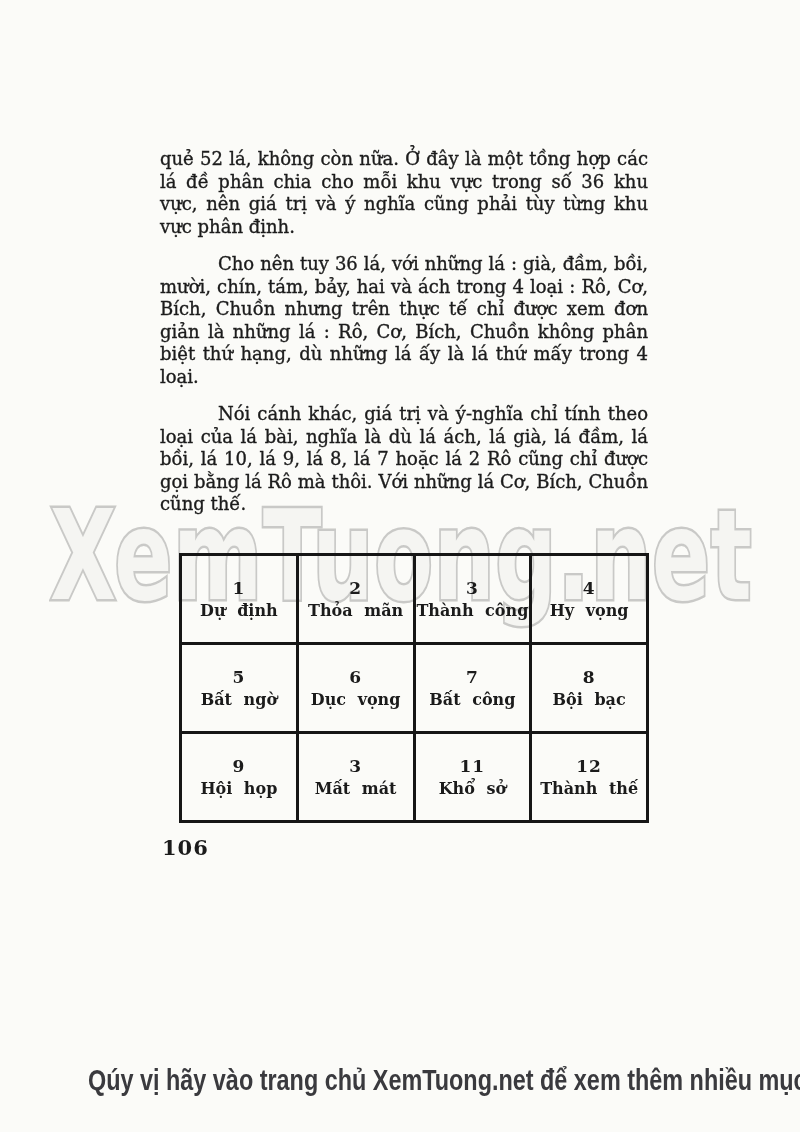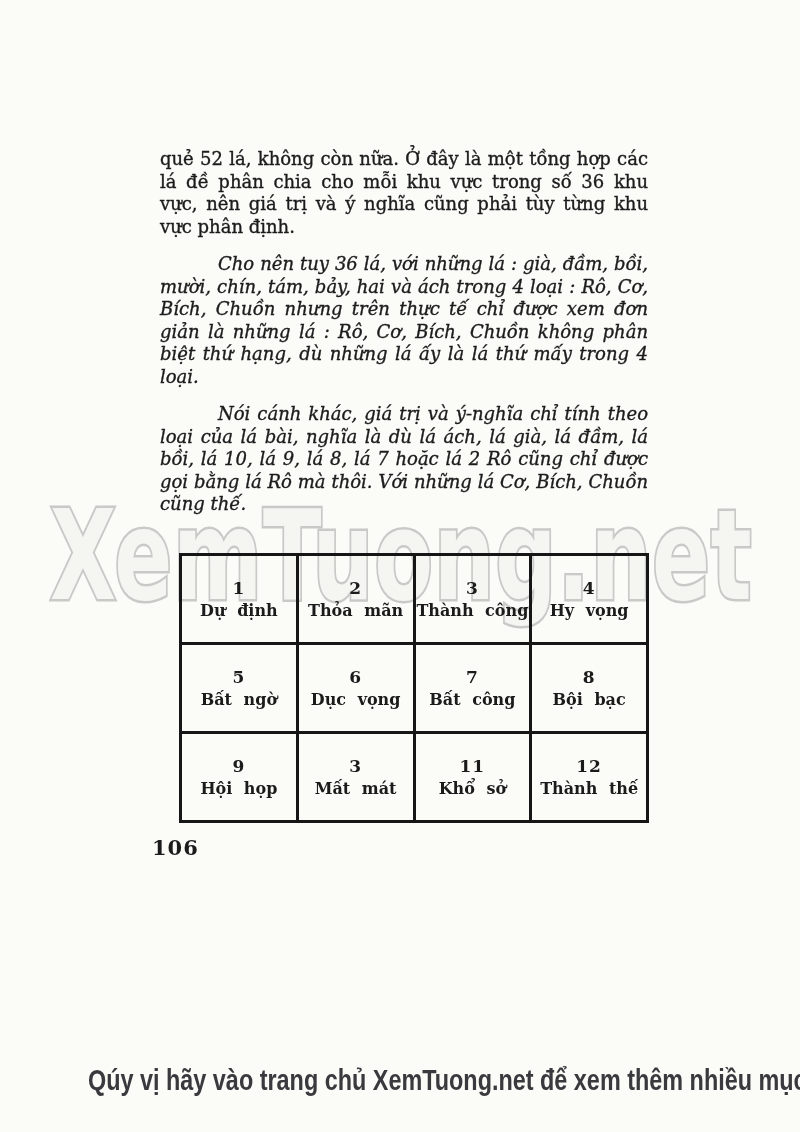--- a/index.html
+++ b/index.html
@@ -35,21 +35,21 @@
     left: 160px; top: 148px;
     width: 488px;
     z-index: 1;
     color: #1c1c1c;
     font-size: 18px;
     line-height: 22.5px;
     text-align: justify;
     -webkit-text-stroke: 0.35px #1c1c1c;
   }
   .para { margin: 0 0 15px 0; }
-  .para.indent { text-indent: 58px; font-style: italic; }
+  .para.indent { text-indent: 58px; }
   
   .zones-table {
     position: absolute;
     left: 179px; top: 553px;
     width: 470px; height: 270px;
     z-index: 1;
     border-collapse: collapse;
     table-layout: fixed;
     background: transparent;
   }
@@ -69,21 +69,21 @@
   }
   .cell-label {
     font-size: 16px;
     font-weight: bold;
     color: #1b1b1b;
     word-spacing: 6px;
   }
   
   .page-number {
     position: absolute;
-    left: 152px; top: 835px;
+    left: 162px; top: 835px;
     z-index: 1;
     font-size: 21px;
     font-weight: bold;
     color: #1b1b1b;
     letter-spacing: 1px;
   }
   
   .footer {
     position: absolute;
     left: 0; top: 1063px;

